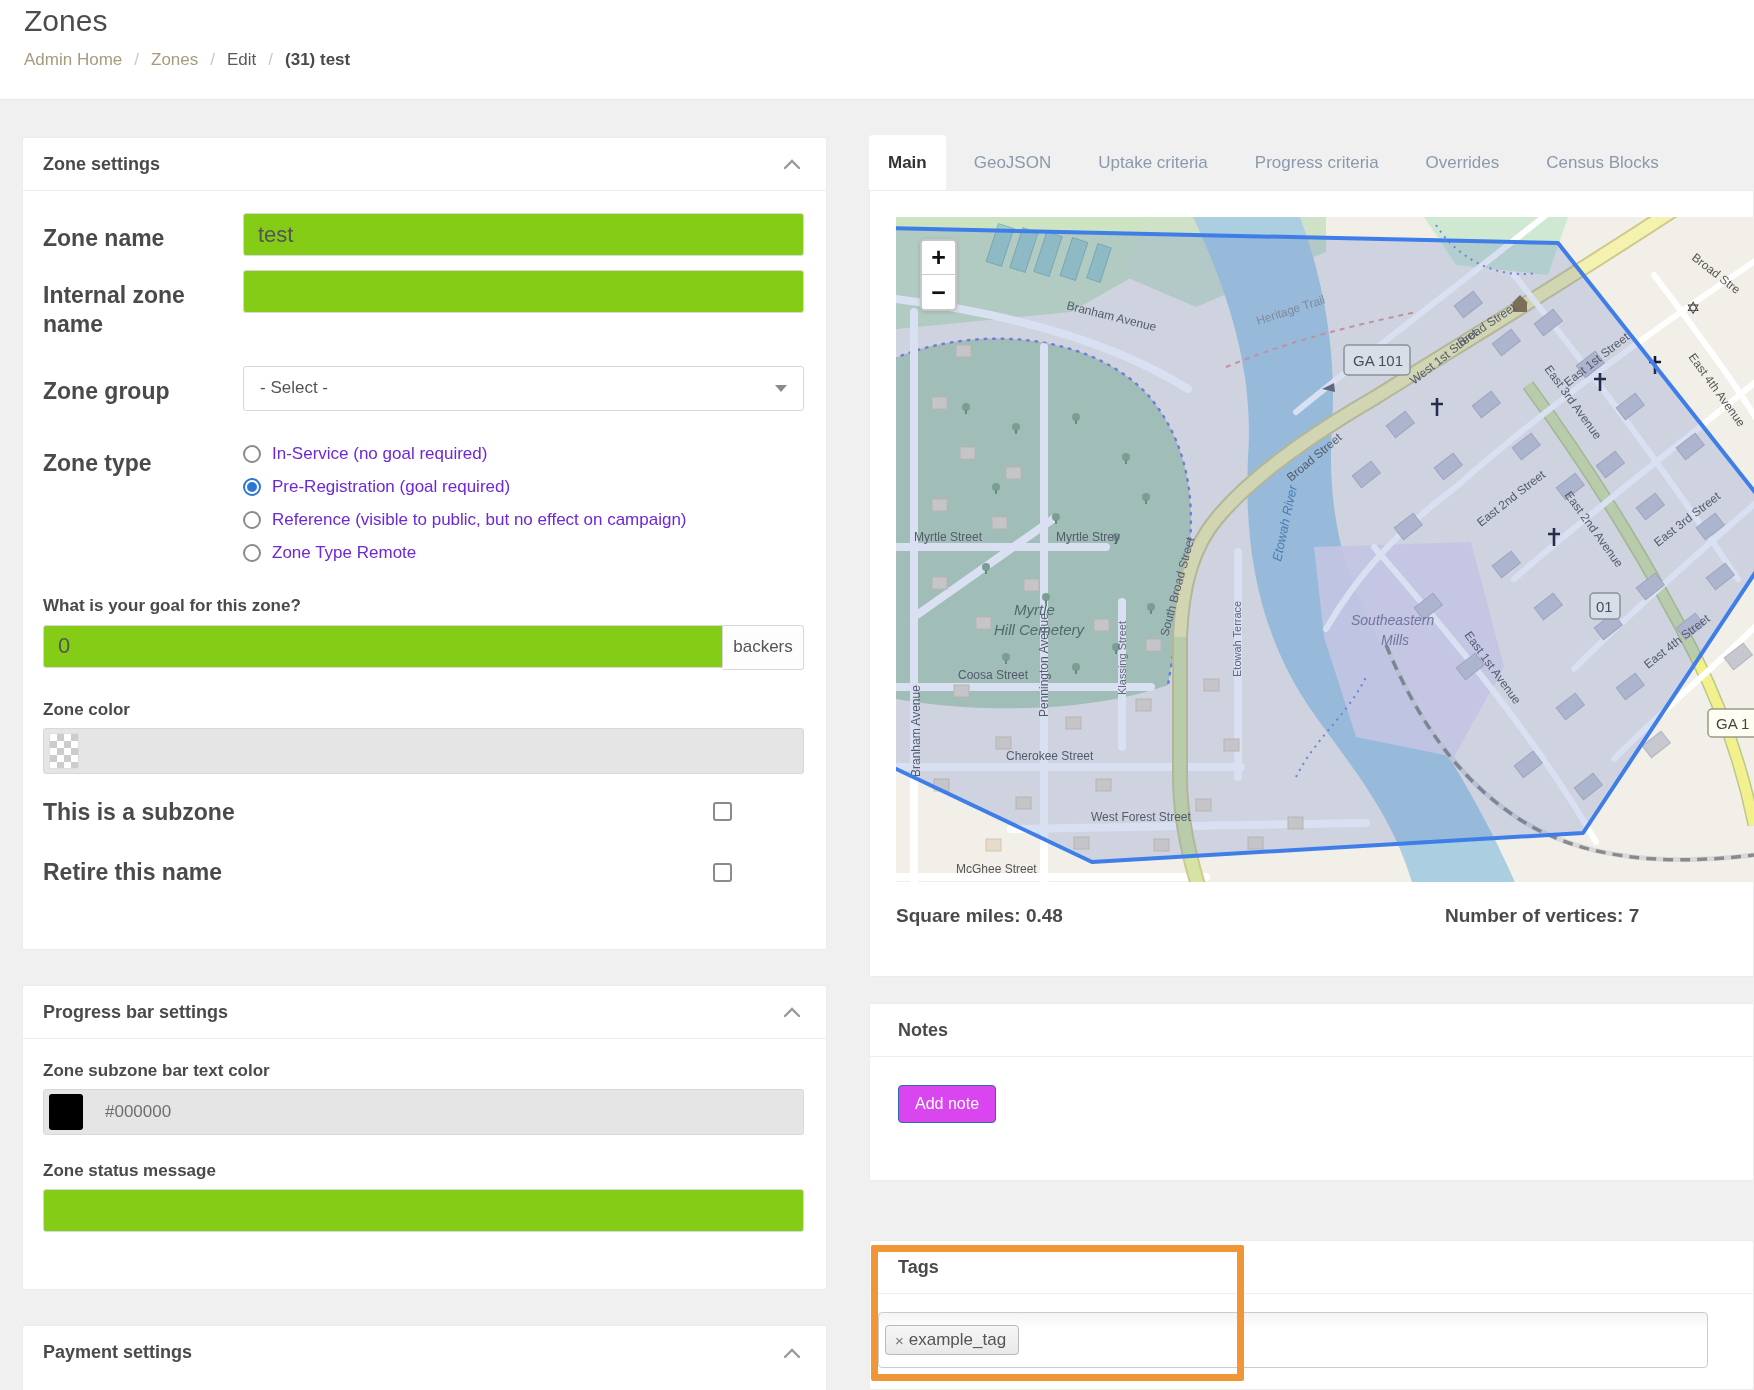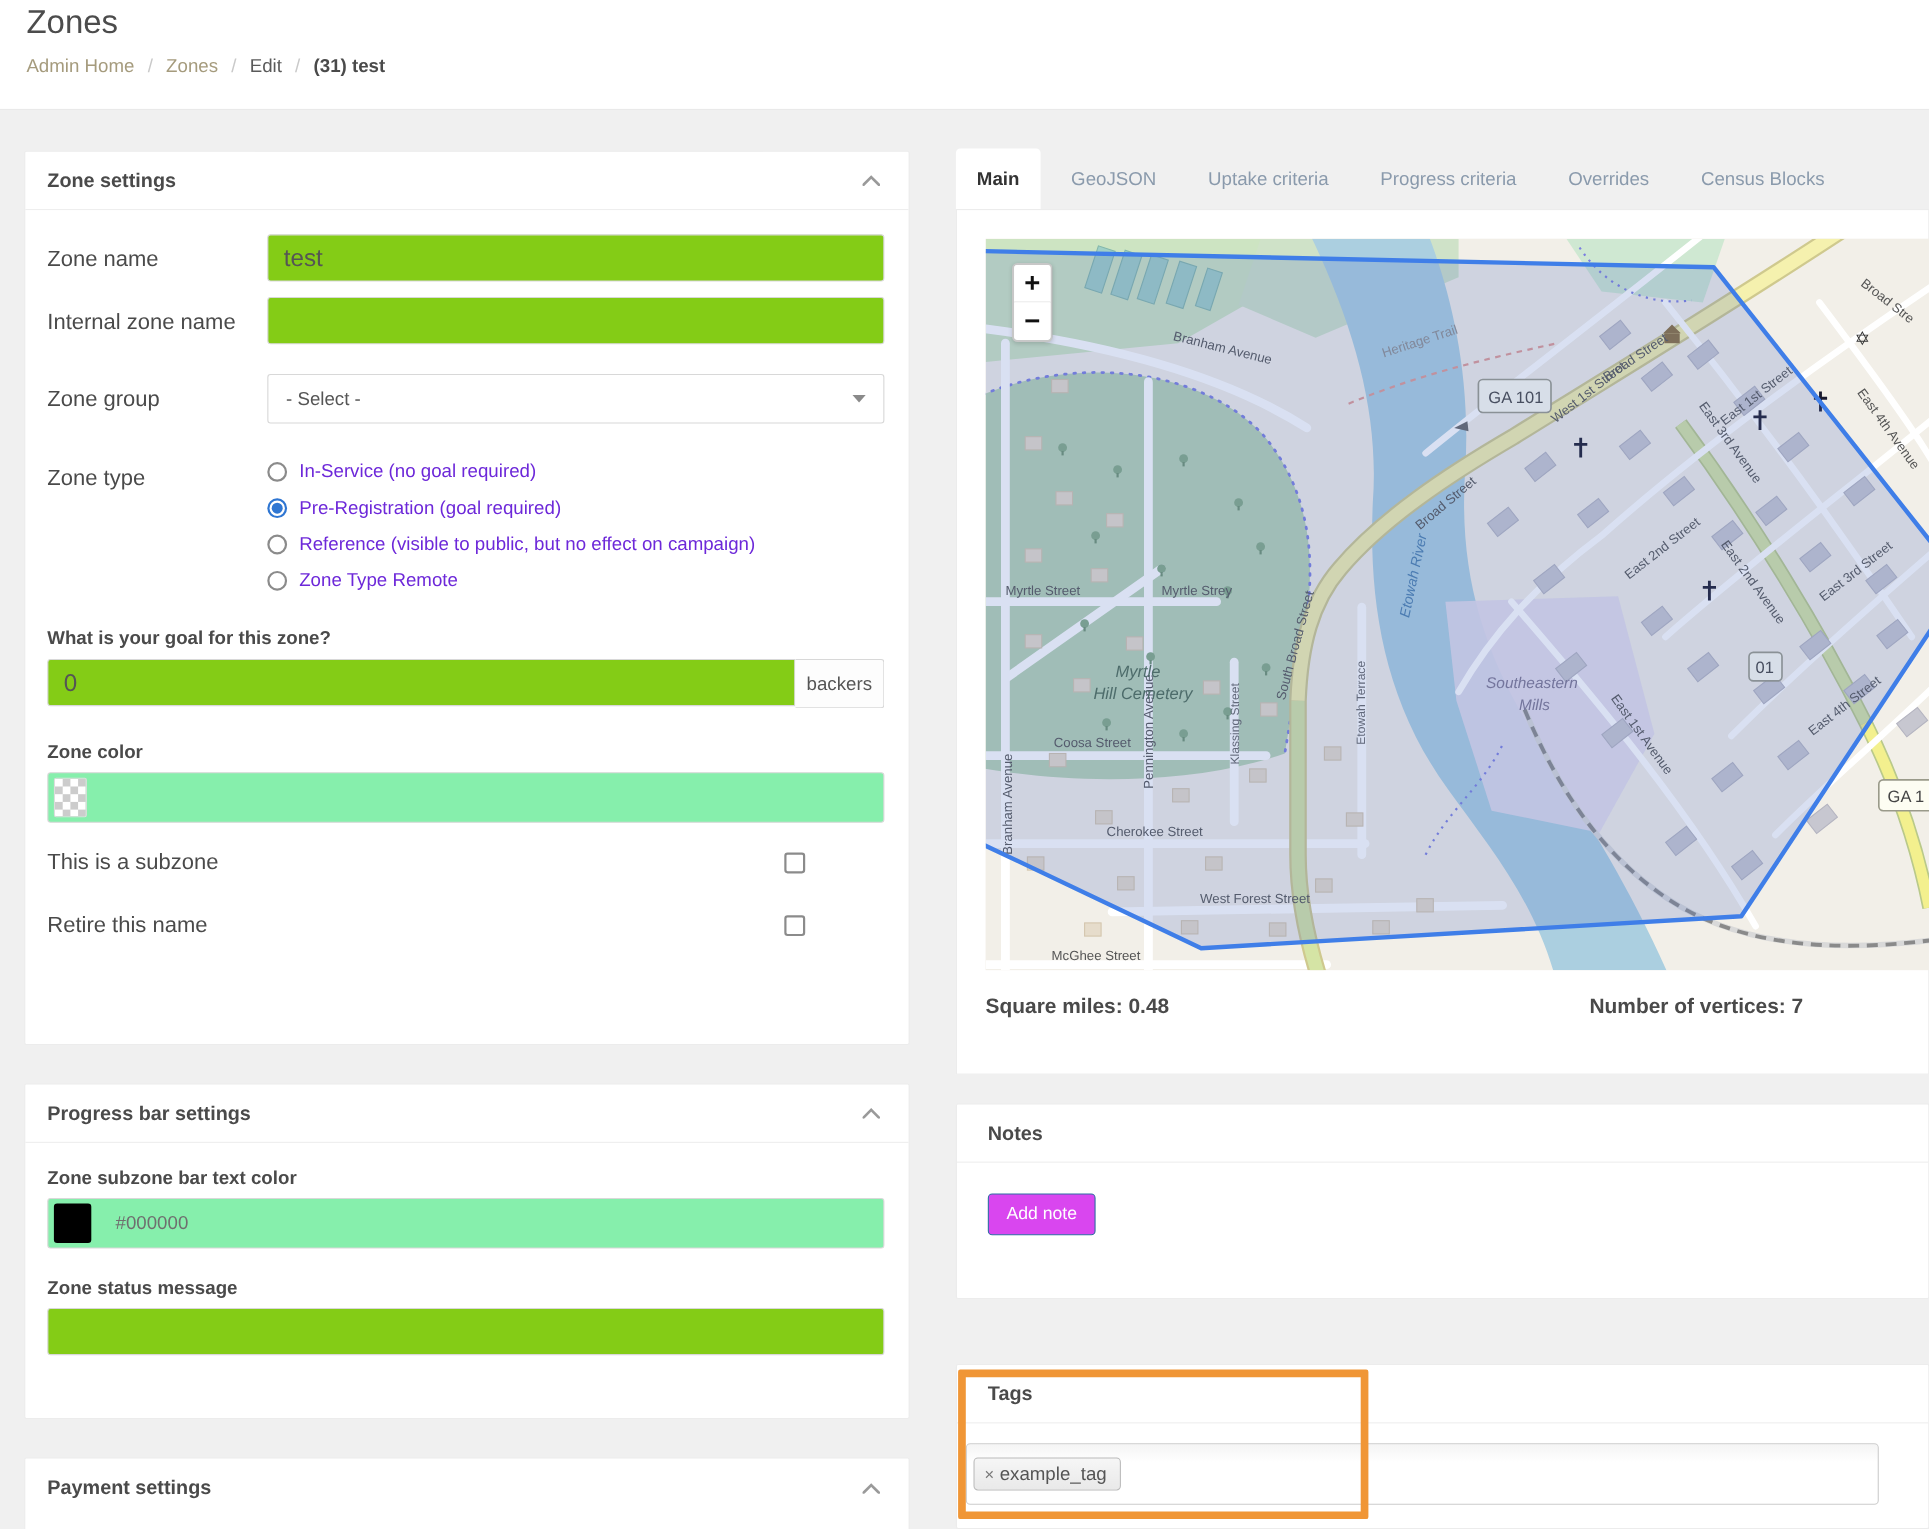--- a/index.html
+++ b/index.html
@@ -20,38 +20,38 @@
   .panel { position:absolute; background:#fff; border:1px solid #ececec; border-radius:2px; }
   .panel-head { height:53px; display:flex; align-items:center; justify-content:space-between;
     padding:0 26px 0 20px; border-bottom:1px solid #eee; }
   .panel-title { font-size:18px; font-weight:700; color:#4a4a4a; }
   .chev { width:16px; height:10px; cursor:pointer; }
   .chev svg { display:block; }
   .panel-body { padding:22px 22px 20px 20px; }
 
   
   .frow { display:flex; align-items:flex-start; }
-  .flabel { width:200px; padding-top:11px; font-size:20px; font-weight:400; color:#4a4a4a; line-height:1.25; }
+  .flabel { width:200px; padding-top:11px; font-size:23px; font-weight:700; color:#4a4a4a; line-height:1.25; }
   .fctrl { flex:1; }
   .tinput { width:100%; height:43px; border:1px solid #d8d8d8; border-radius:3px; background:#84cc16;
     font-size:22px; color:#555; padding:0 14px; font-family:"Liberation Sans",sans-serif; outline:none; }
   .selectbox { width:100%; height:45px; border:1px solid #d8d8d8; border-radius:3px; background:#fff;
     display:flex; align-items:center; justify-content:space-between; padding:0 16px; font-size:17px; color:#555; cursor:pointer; }
   .caret { width:0; height:0; border-left:6px solid transparent; border-right:6px solid transparent; border-top:7px solid #8a8a8a; }
   .radio-row { display:flex; align-items:center; height:33px; cursor:pointer; }
   .radio { width:18px; height:18px; border-radius:50%; border:2px solid #8b8b8b; margin-right:11px; position:relative; background:#fff; flex:none; }
   .radio.sel { border-color:#2f76d2; }
   .radio.sel::after { content:""; position:absolute; left:2px; top:2px; width:10px; height:10px; border-radius:50%; background:#2f76d2; }
   .radio-label { font-size:17px; color:#6d28d9; }
   .goal-label { font-size:17px; font-weight:700; color:#4a4a4a; margin:26px 0 9px; }
   .igroup { display:flex; width:100%; }
   .igroup .tinput { border-radius:3px 0 0 3px; }
   .iaddon { width:91px; height:45px; border:1px solid #d8d8d8; border-left:none; border-radius:0 3px 3px 0;
     background:#fdfdfd; display:flex; align-items:center; justify-content:center; font-size:17px; color:#555; }
-  .swatchbox { width:100%; height:46px; border:1px solid #d8d8d8; border-radius:3px; background:#86efac;
+  .swatchbox { width:100%; height:46px; border:1px solid #d8d8d8; border-radius:3px; background:#e5e5e5;
     display:flex; align-items:center; padding:0 5px; cursor:pointer; }
   .checker { width:30px; height:36px; border:1px solid #ddd; border-radius:2px;
     background-image:conic-gradient(#ccc 25%, #fff 0 50%, #ccc 0 75%, #fff 0); background-size:14px 14px; }
   .blackswatch { width:34px; height:36px; background:#000; border-radius:3px; flex:none; }
   .hexval { margin-left:22px; font-size:17px; color:#6f6f6f; }
   .checkrow { display:flex; align-items:center; justify-content:space-between; }
   .checkrow .flabel { padding-top:0; width:auto; }
   .checkbox { width:19px; height:19px; border:2px solid #8b8b8b; border-radius:3px; background:#fff; margin-right:72px; cursor:pointer; }
   .blabel { font-size:17px; font-weight:700; color:#4a4a4a; margin-bottom:8px; }
 

